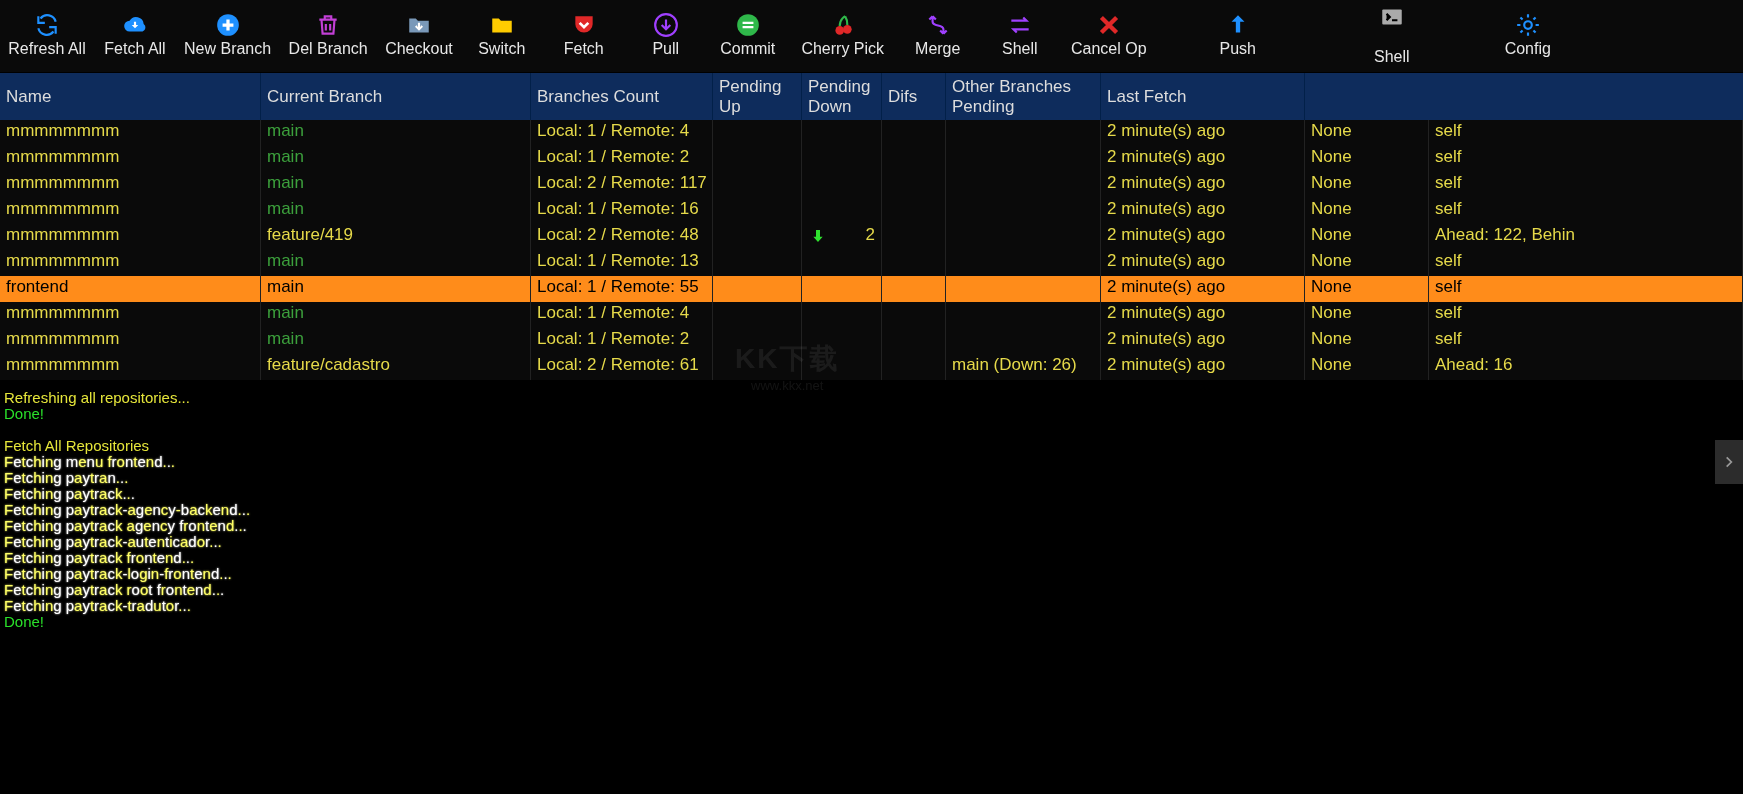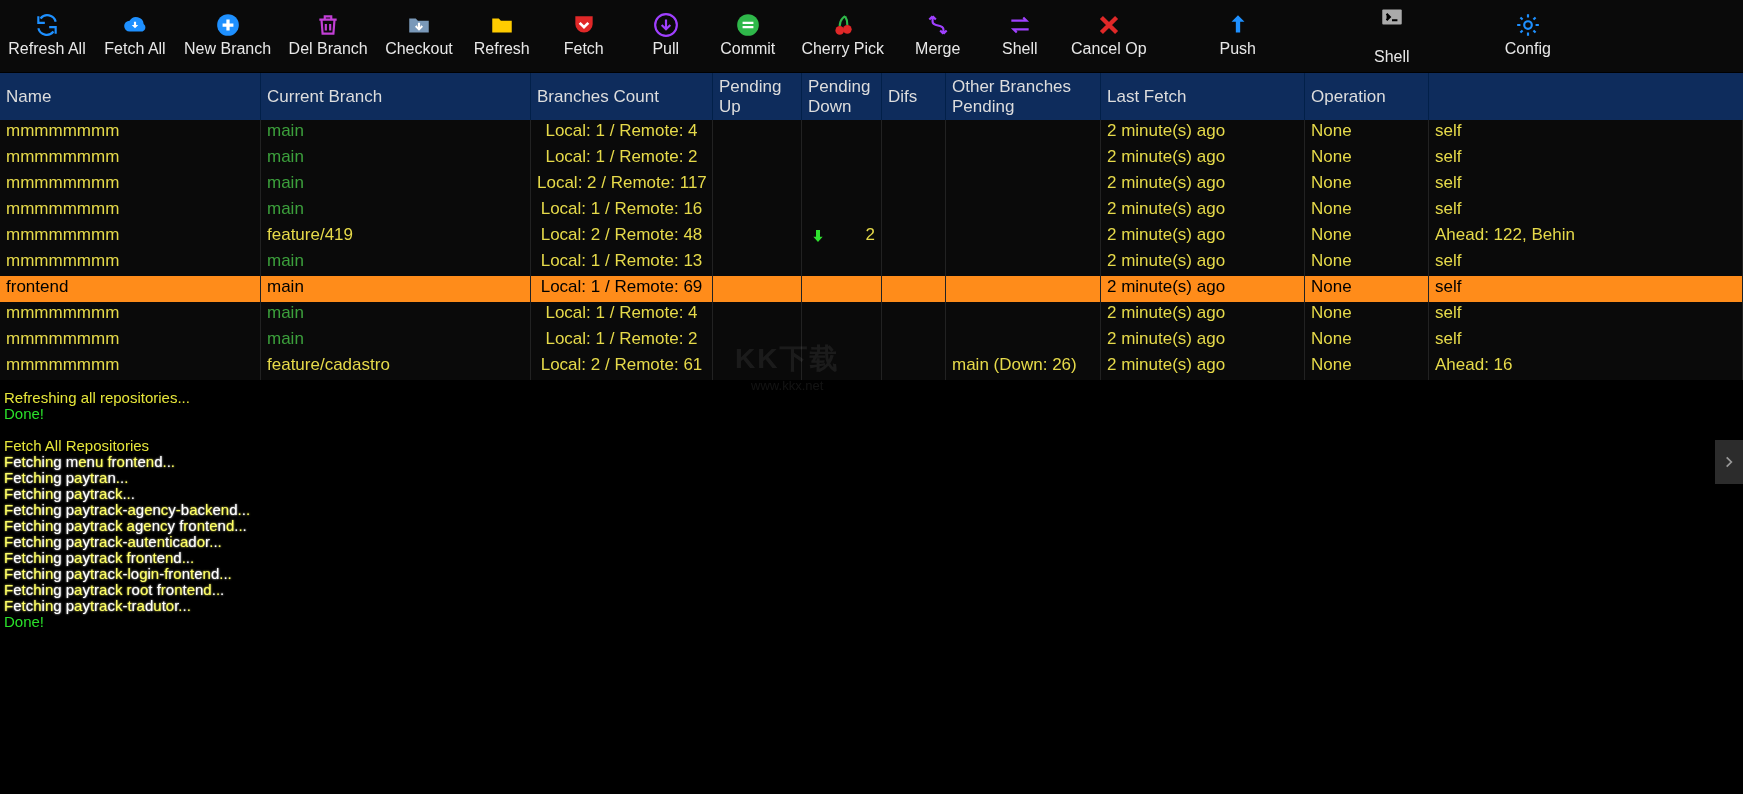--- a/index.html
+++ b/index.html
@@ -13,21 +13,21 @@
     .grid-header { display:flex; background:#0e2c5c; color:#ddd; font-size:17px; height:47px; }
     .grid-header > div { padding:4px 6px; border-right:1px solid #022049; display:flex; align-items:center; }
     .grid-body .row { display:flex; height:26px; font-size:17px; }
     .row > div { padding:1px 6px 0; border-right:1px solid #222; white-space:nowrap; overflow:hidden; }
     .row.sel { background:#ff8c1a; color:#000; }
     .ycell { color:#e6da4a; }
     .gcell { color:#3ca03c; }
 
     .c-name  { width:261px; }
     .c-cur   { width:270px; }
-    .c-bc    { width:182px;text-align:center; }
+    .c-bc    { width:182px; }
     .c-pu    { width:89px;  }
     .c-pd    { width:80px; text-align:right; position:relative; }
     .c-difs  { width:64px;  }
     .c-obp   { width:155px; }
     .c-lf    { width:204px; }
     .c-op    { width:124px; }
     .c-mbc   { width:314px; }
 
     .arrow-down { position:absolute; left:8px; top:4px; width:16px; height:16px; }
 
@@ -84,21 +84,21 @@
       <svg viewBox="0 0 24 24">
         <path fill="#7a99b9" d="M3 6h6l2 2h10v11H3z"></path>
         <path stroke="#fff" stroke-width="2" d="M12 11v5M9 13l3-3 3 3" transform="rotate(180 12 13)"></path>
       </svg>
       <span>Checkout</span>
     </div>
     <div class="tb-btn">
       <svg viewBox="0 0 24 24">
         <path fill="#ffcc00" d="M3 6h6l2 2h10v11H3z"></path>
       </svg>
-      <span>Refresh</span>
+      <span>Switch</span>
     </div>
     <div class="tb-btn">
       <svg viewBox="0 0 24 24">
         <path fill="#e02828" d="M4 4h16v7a8 8 0 01-16 0z"></path>
         <path stroke="#fff" stroke-width="2.5" fill="none" d="M8 10l4 4 4-4"></path>
       </svg>
       <span>Fetch</span>
     </div>
     <div class="tb-btn">
       <svg viewBox="0 0 24 24">
@@ -164,21 +164,20 @@
 
 <div class="grid-header">
   <div class="c-name">Name</div>
   <div class="c-cur">Current Branch</div>
   <div class="c-bc">Branches Count</div>
   <div class="c-pu hdr-two">Pending Up</div>
   <div class="c-pd hdr-two" style="text-align:left">Pending Down</div>
   <div class="c-difs">Difs</div>
   <div class="c-obp hdr-two">Other Branches Pending</div>
   <div class="c-lf">Last Fetch</div>
-  <div class="c-op">Operation</div>
 </div>
 
 <div class="grid-body" id="grid-body">
     <div class="row">
       <div class="c-name ycell">mmmmmmmm</div>
       <div class="c-cur gcell">main</div>
       <div class="c-bc ycell">Local: 1 / Remote: 4</div>
       <div class="c-pu"></div>
       <div class="c-pd ycell"></div>
       <div class="c-difs"></div>
@@ -245,21 +244,21 @@
       <div class="c-pd ycell"></div>
       <div class="c-difs"></div>
       <div class="c-obp ycell"></div>
       <div class="c-lf ycell">2 minute(s) ago</div>
       <div class="c-op ycell">None</div>
       <div class="c-mbc ycell">self</div>
     </div>
     <div class="row sel">
       <div class="c-name ">frontend</div>
       <div class="c-cur ">main</div>
-      <div class="c-bc ">Local: 1 / Remote: 69</div>
+      <div class="c-bc ">Local: 1 / Remote: 55</div>
       <div class="c-pu"></div>
       <div class="c-pd "></div>
       <div class="c-difs"></div>
       <div class="c-obp "></div>
       <div class="c-lf ">2 minute(s) ago</div>
       <div class="c-op ">None</div>
       <div class="c-mbc ">self</div>
     </div>
     <div class="row">
       <div class="c-name ycell">mmmmmmmm</div>

